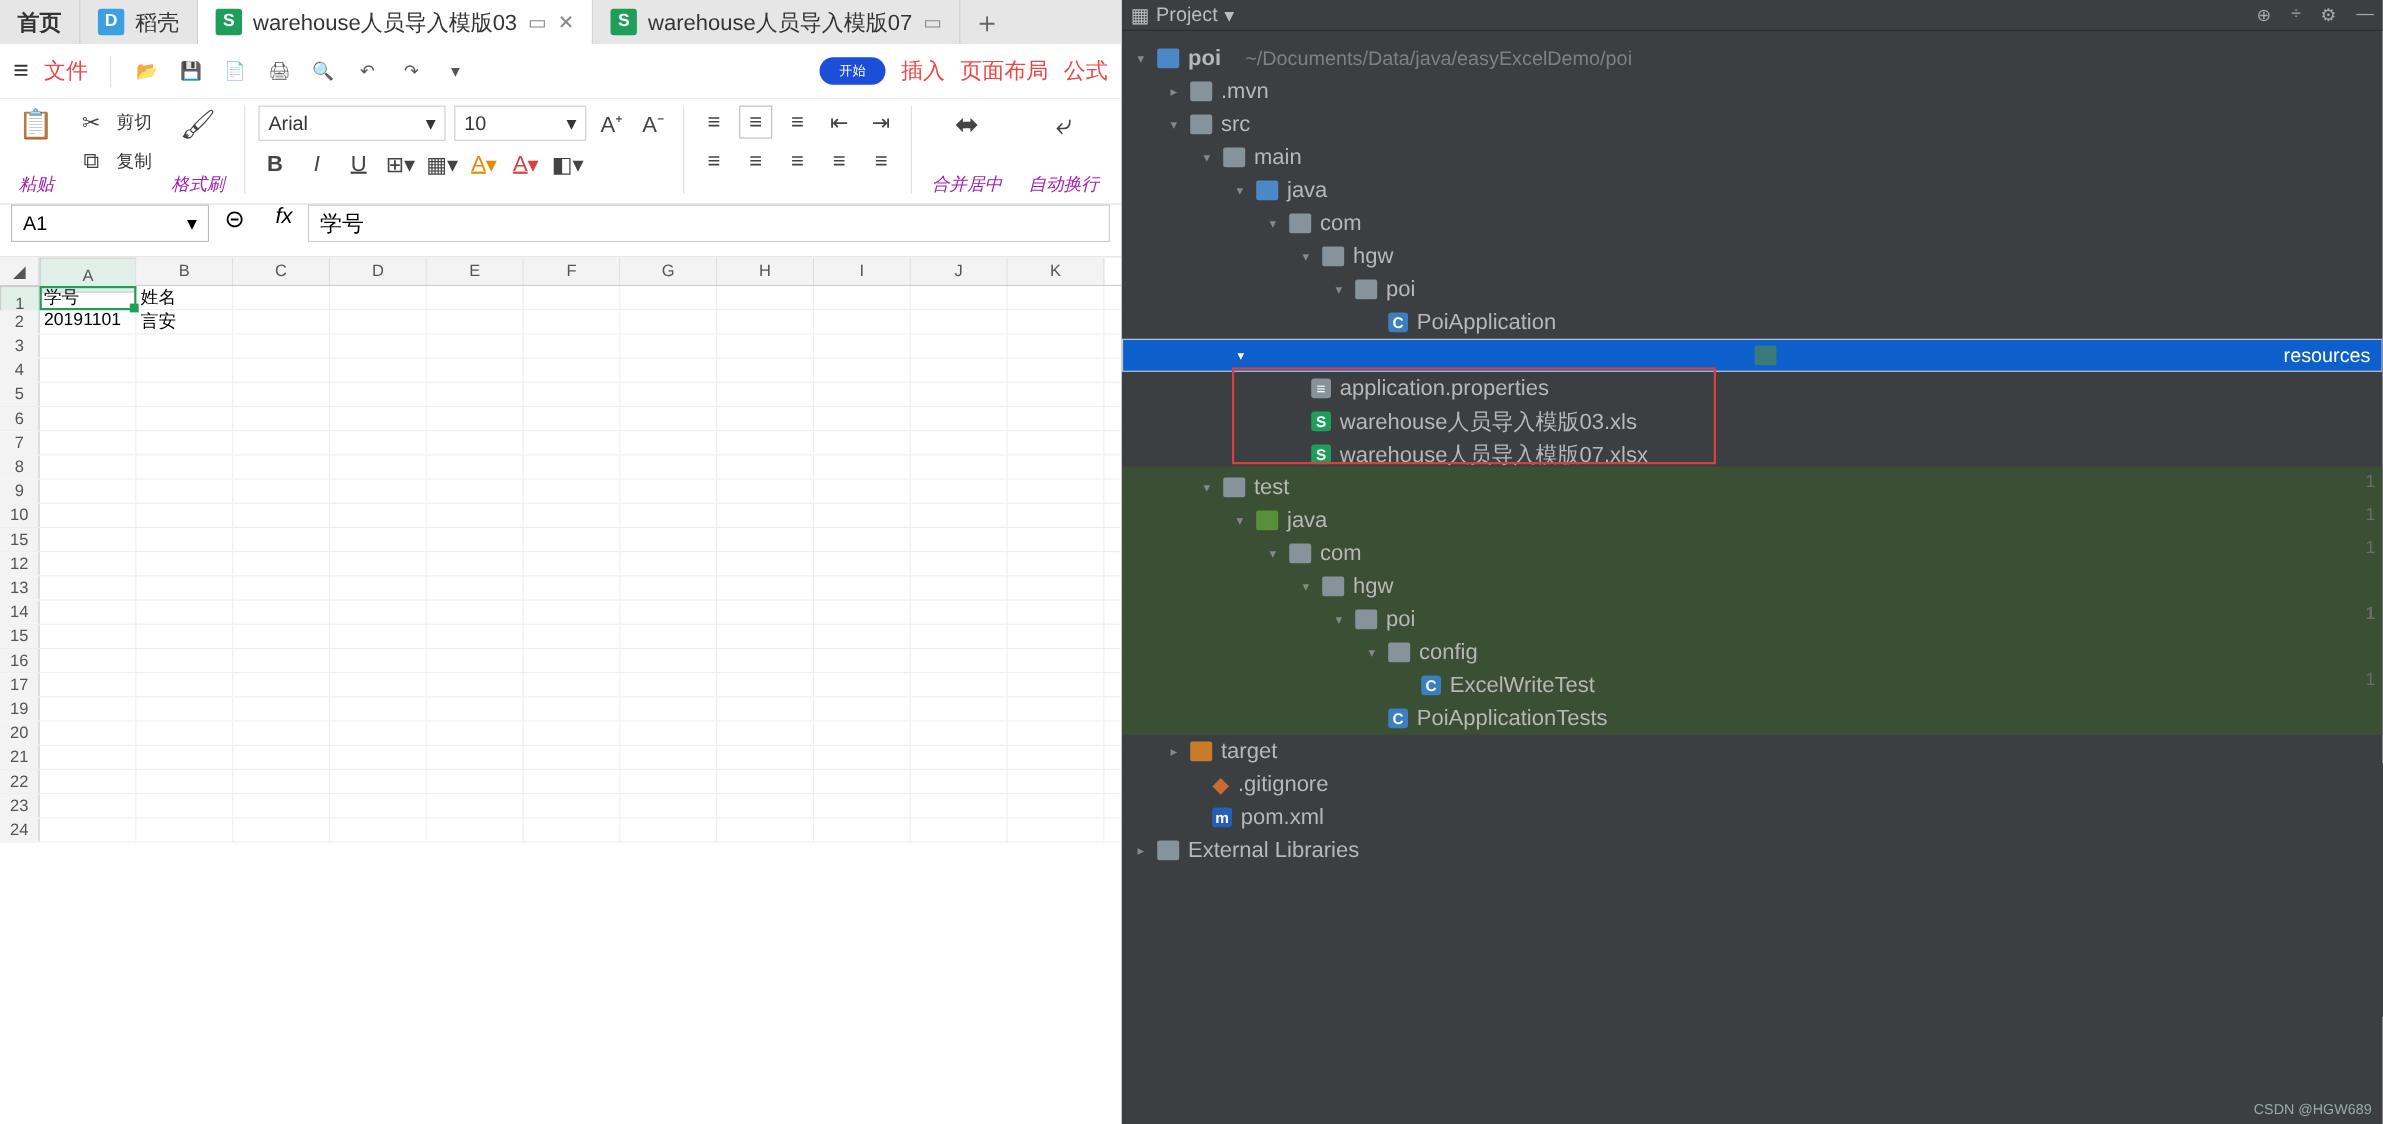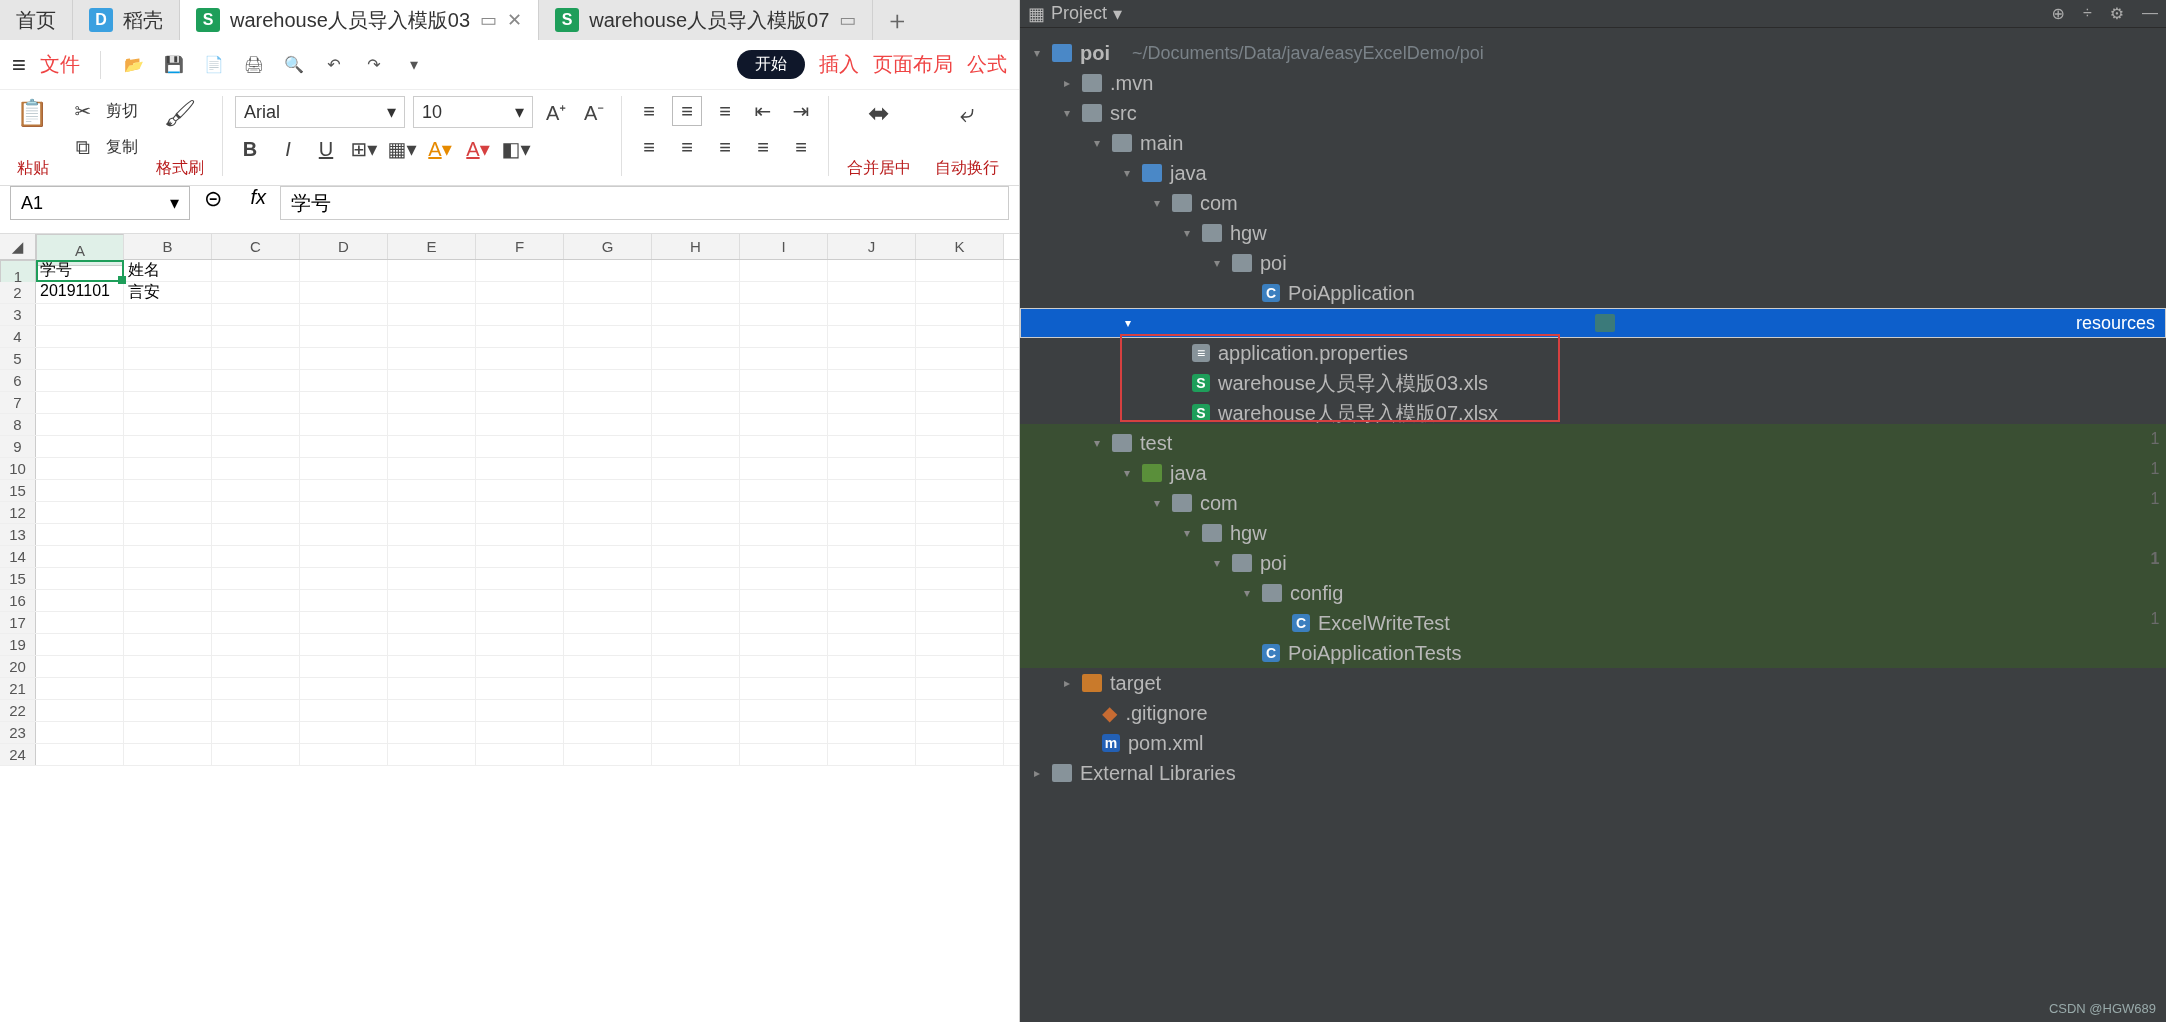--- a/index.html
+++ b/index.html
@@ -3,40 +3,40 @@
 <meta charset="utf-8">
 <style>
 * { margin:0; padding:0; box-sizing:border-box; font-family:"Microsoft YaHei",Arial,sans-serif; }
 body { width:2166px; height:1022px; display:flex; overflow:hidden; background:#fff; }
 .left { width:1020px; height:100%; display:flex; flex-direction:column; background:#fff; border-right:1px solid #ccc;}
 .right { flex:1; height:100%; background:#3c3f41; display:flex; flex-direction:column; position:relative; }
 
 
 .tabs { height:40px; background:#e6e6e6; display:flex; align-items:stretch; }
 .tab { display:flex; align-items:center; padding:0 16px; font-size:20px; color:#333; gap:10px; border-right:1px solid #d0d0d0; cursor:pointer; }
-.tab.home { font-weight:normal; }
+.tab.home { font-weight:bold; }
 .tab.active { background:#fff; }
 .tab .close, .tab .win { color:#888; font-size:18px; }
 .s-icon { width:24px; height:24px; background:#1e9e5a; color:#fff; display:flex; align-items:center; justify-content:center; border-radius:3px; font-size:16px; font-weight:bold; }
 .dk-icon { width:24px; height:24px; background:#3aa0e0; color:#fff; display:flex; align-items:center; justify-content:center; border-radius:3px; font-size:16px; font-weight:bold; }
 .tab-plus { width:48px; display:flex; align-items:center; justify-content:center; color:#666; font-size:26px; cursor:pointer; }
 
 
 .menubar { height:50px; display:flex; align-items:center; padding:0 12px; gap:14px; border-bottom:1px solid #eee; }
 .ham { font-size:24px; color:#333; cursor:pointer; }
 .menu-item { font-size:20px; color:#ef4444; cursor:pointer; }
 .ico { width:26px; height:26px; color:#555; cursor:pointer; display:flex; align-items:center; justify-content:center; }
 .sep { width:1px; height:28px; background:#ddd; margin:0 6px; }
-.pill { background:#0f172a; color:#fff; border-radius:16px; padding:4px 18px; font-size:16px; }
+.pill { background:#1d4ed8; color:#fff; border-radius:16px; padding:4px 18px; font-size:12px; }
 .spacer { flex:1; }
 
 
 .ribbon { height:96px; border-bottom:1px solid #ddd; display:flex; padding:6px 10px; gap:12px; }
 .rgroup { display:flex; flex-direction:column; align-items:center; justify-content:space-between; padding:0 6px; }
-.rgroup .lbl { font-size:16px; color:#b91c1c; }
+.rgroup .lbl { font-size:16px; color:#a21caf;font-style:italic; }
 .vsep { width:1px; height:80px; background:#e0e0e0; }
 .bigico { width:34px; height:34px; display:flex; align-items:center; justify-content:center; font-size:26px; color:#444; }
 .rcol { display:flex; flex-direction:column; gap:6px; font-size:16px; color:#333; }
 .rrow { display:flex; align-items:center; gap:8px; }
 .sel { border:1px solid #ccc; height:32px; padding:0 8px; font-size:18px; display:flex; align-items:center; justify-content:space-between; background:#fff; cursor:pointer; }
 .sel.font { width:170px; }
 .sel.size { width:120px; }
 .btnico { width:30px; height:30px; display:flex; align-items:center; justify-content:center; color:#444; font-size:20px; cursor:pointer; }
 .underline-o{ color:#e68a00; }
 .underline-r{ color:#d64040; }

